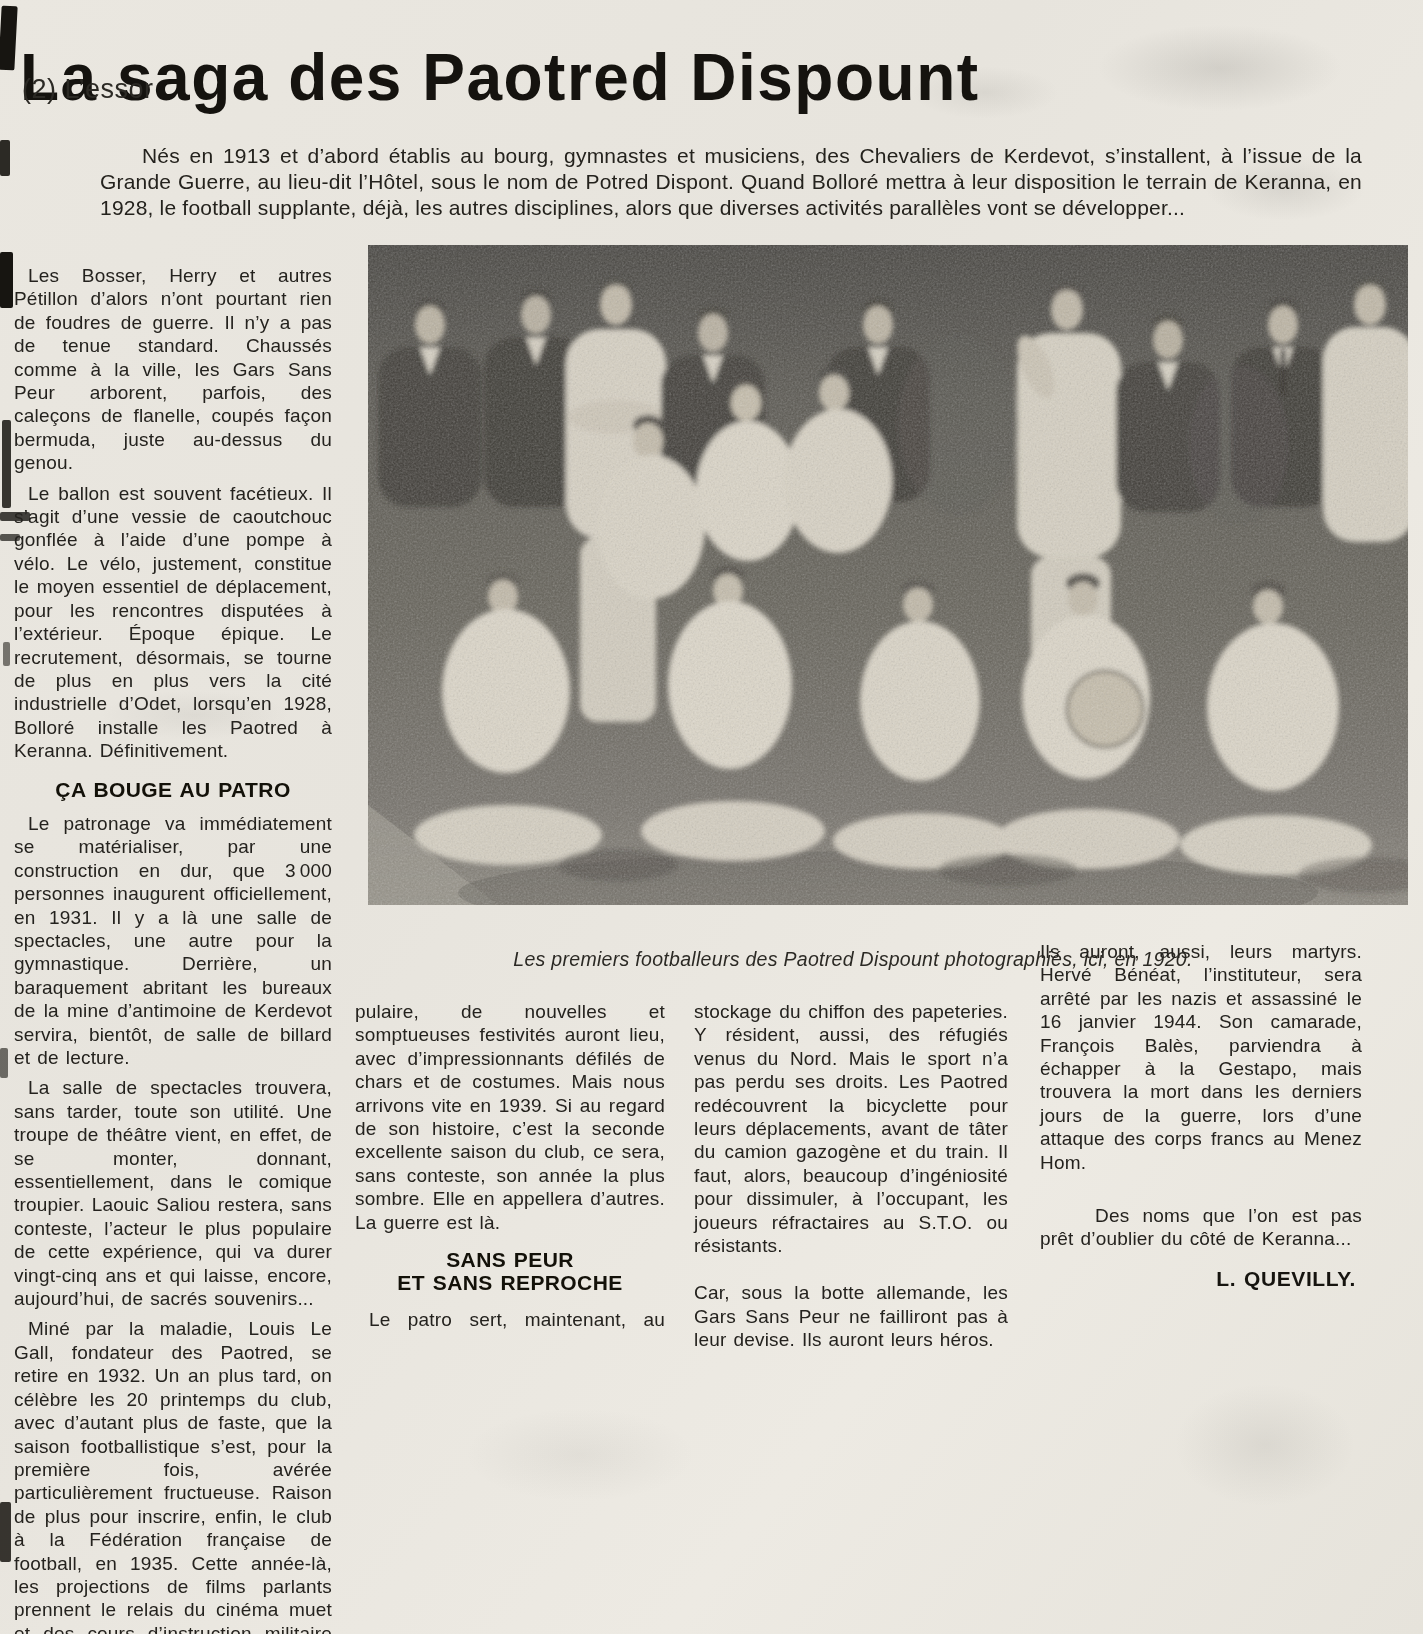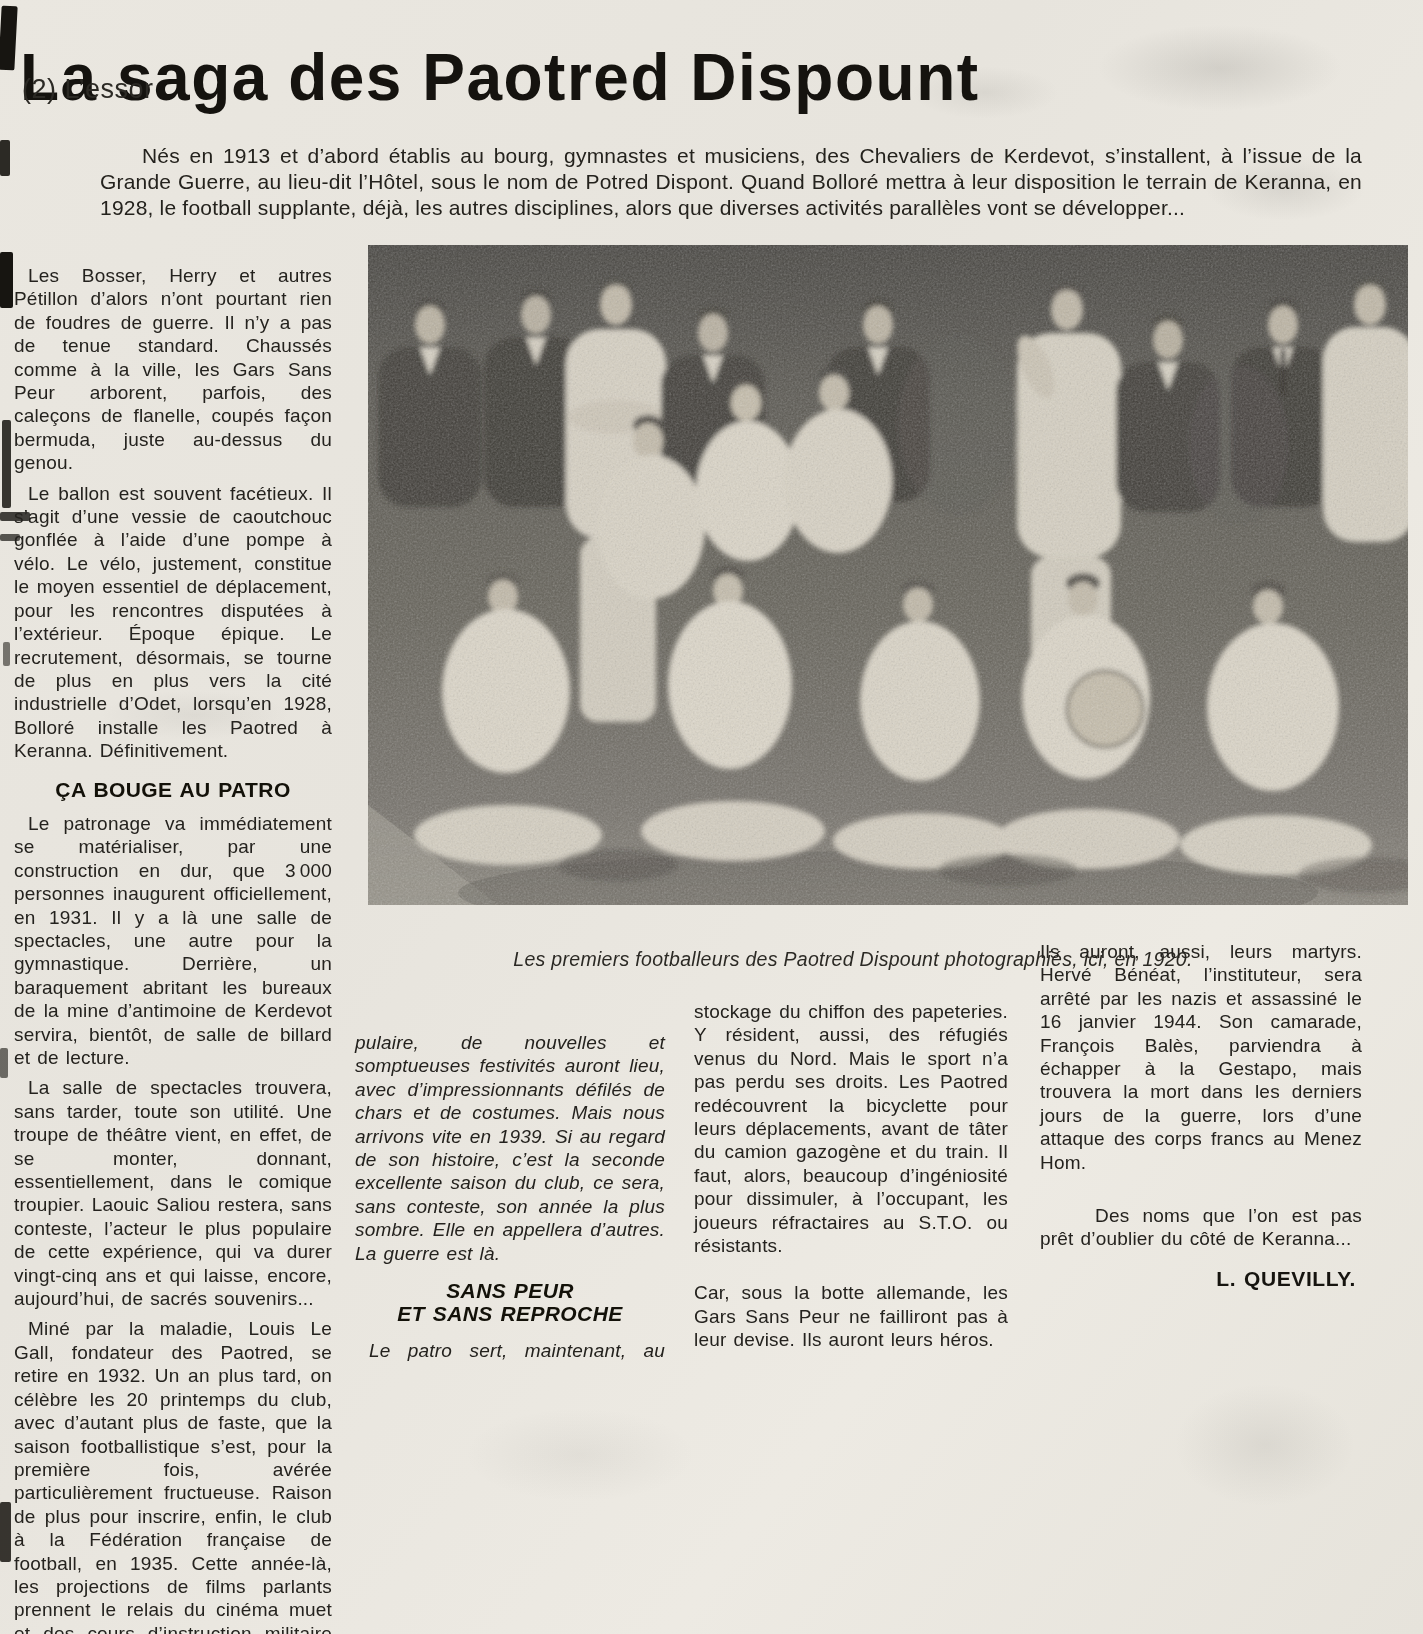--- a/index.html
+++ b/index.html
@@ -18,21 +18,21 @@
     position:absolute;left:100px;top:122px;width:1262px;
     font-size:21px;line-height:26px;text-align:justify;text-indent:42px;
     color:#24221d;letter-spacing:.2px;
   }
   .col{position:absolute;text-align:justify;font-size:19px;line-height:23.4px;letter-spacing:.2px;word-spacing:1.5px;color:#24221e;}
   .col p{margin:0 0 7px 0;text-indent:14px;}
   .col h2{font-size:21px;font-weight:bold;color:#131109;letter-spacing:.4px;margin:15px 0 11px 0;text-indent:0;text-align:center;}
   .col .h2-tight{margin:14px 0 0 0;}
   .col .h2-tight2{margin:0 0 13px 0;}
   .col1{left:14px;top:264px;width:318px;}
-  .col2{left:355px;top:1031px;width:310px;font-style:italic;}
+  .col2{left:355px;top:1000px;width:310px;}
   .col3{left:694px;top:1000px;width:314px;}
   .col4{left:1040px;top:940px;width:322px;}
   .force-just{text-align-last:justify;}
   .big-indent{text-indent:55px !important;}
   .byline{text-align:right;font-weight:bold;font-size:21px;margin-top:16px;padding-right:6px;letter-spacing:.6px;color:#16140f;}
   .photo{position:absolute;left:368px;top:245px;width:1040px;height:660px;margin:0;}
   .caption{
     position:absolute;left:368px;top:948px;width:1040px;box-sizing:border-box;padding-right:70px;
     text-align:center;font-style:italic;font-size:19.5px;letter-spacing:.3px;color:#2b2924;
   }

